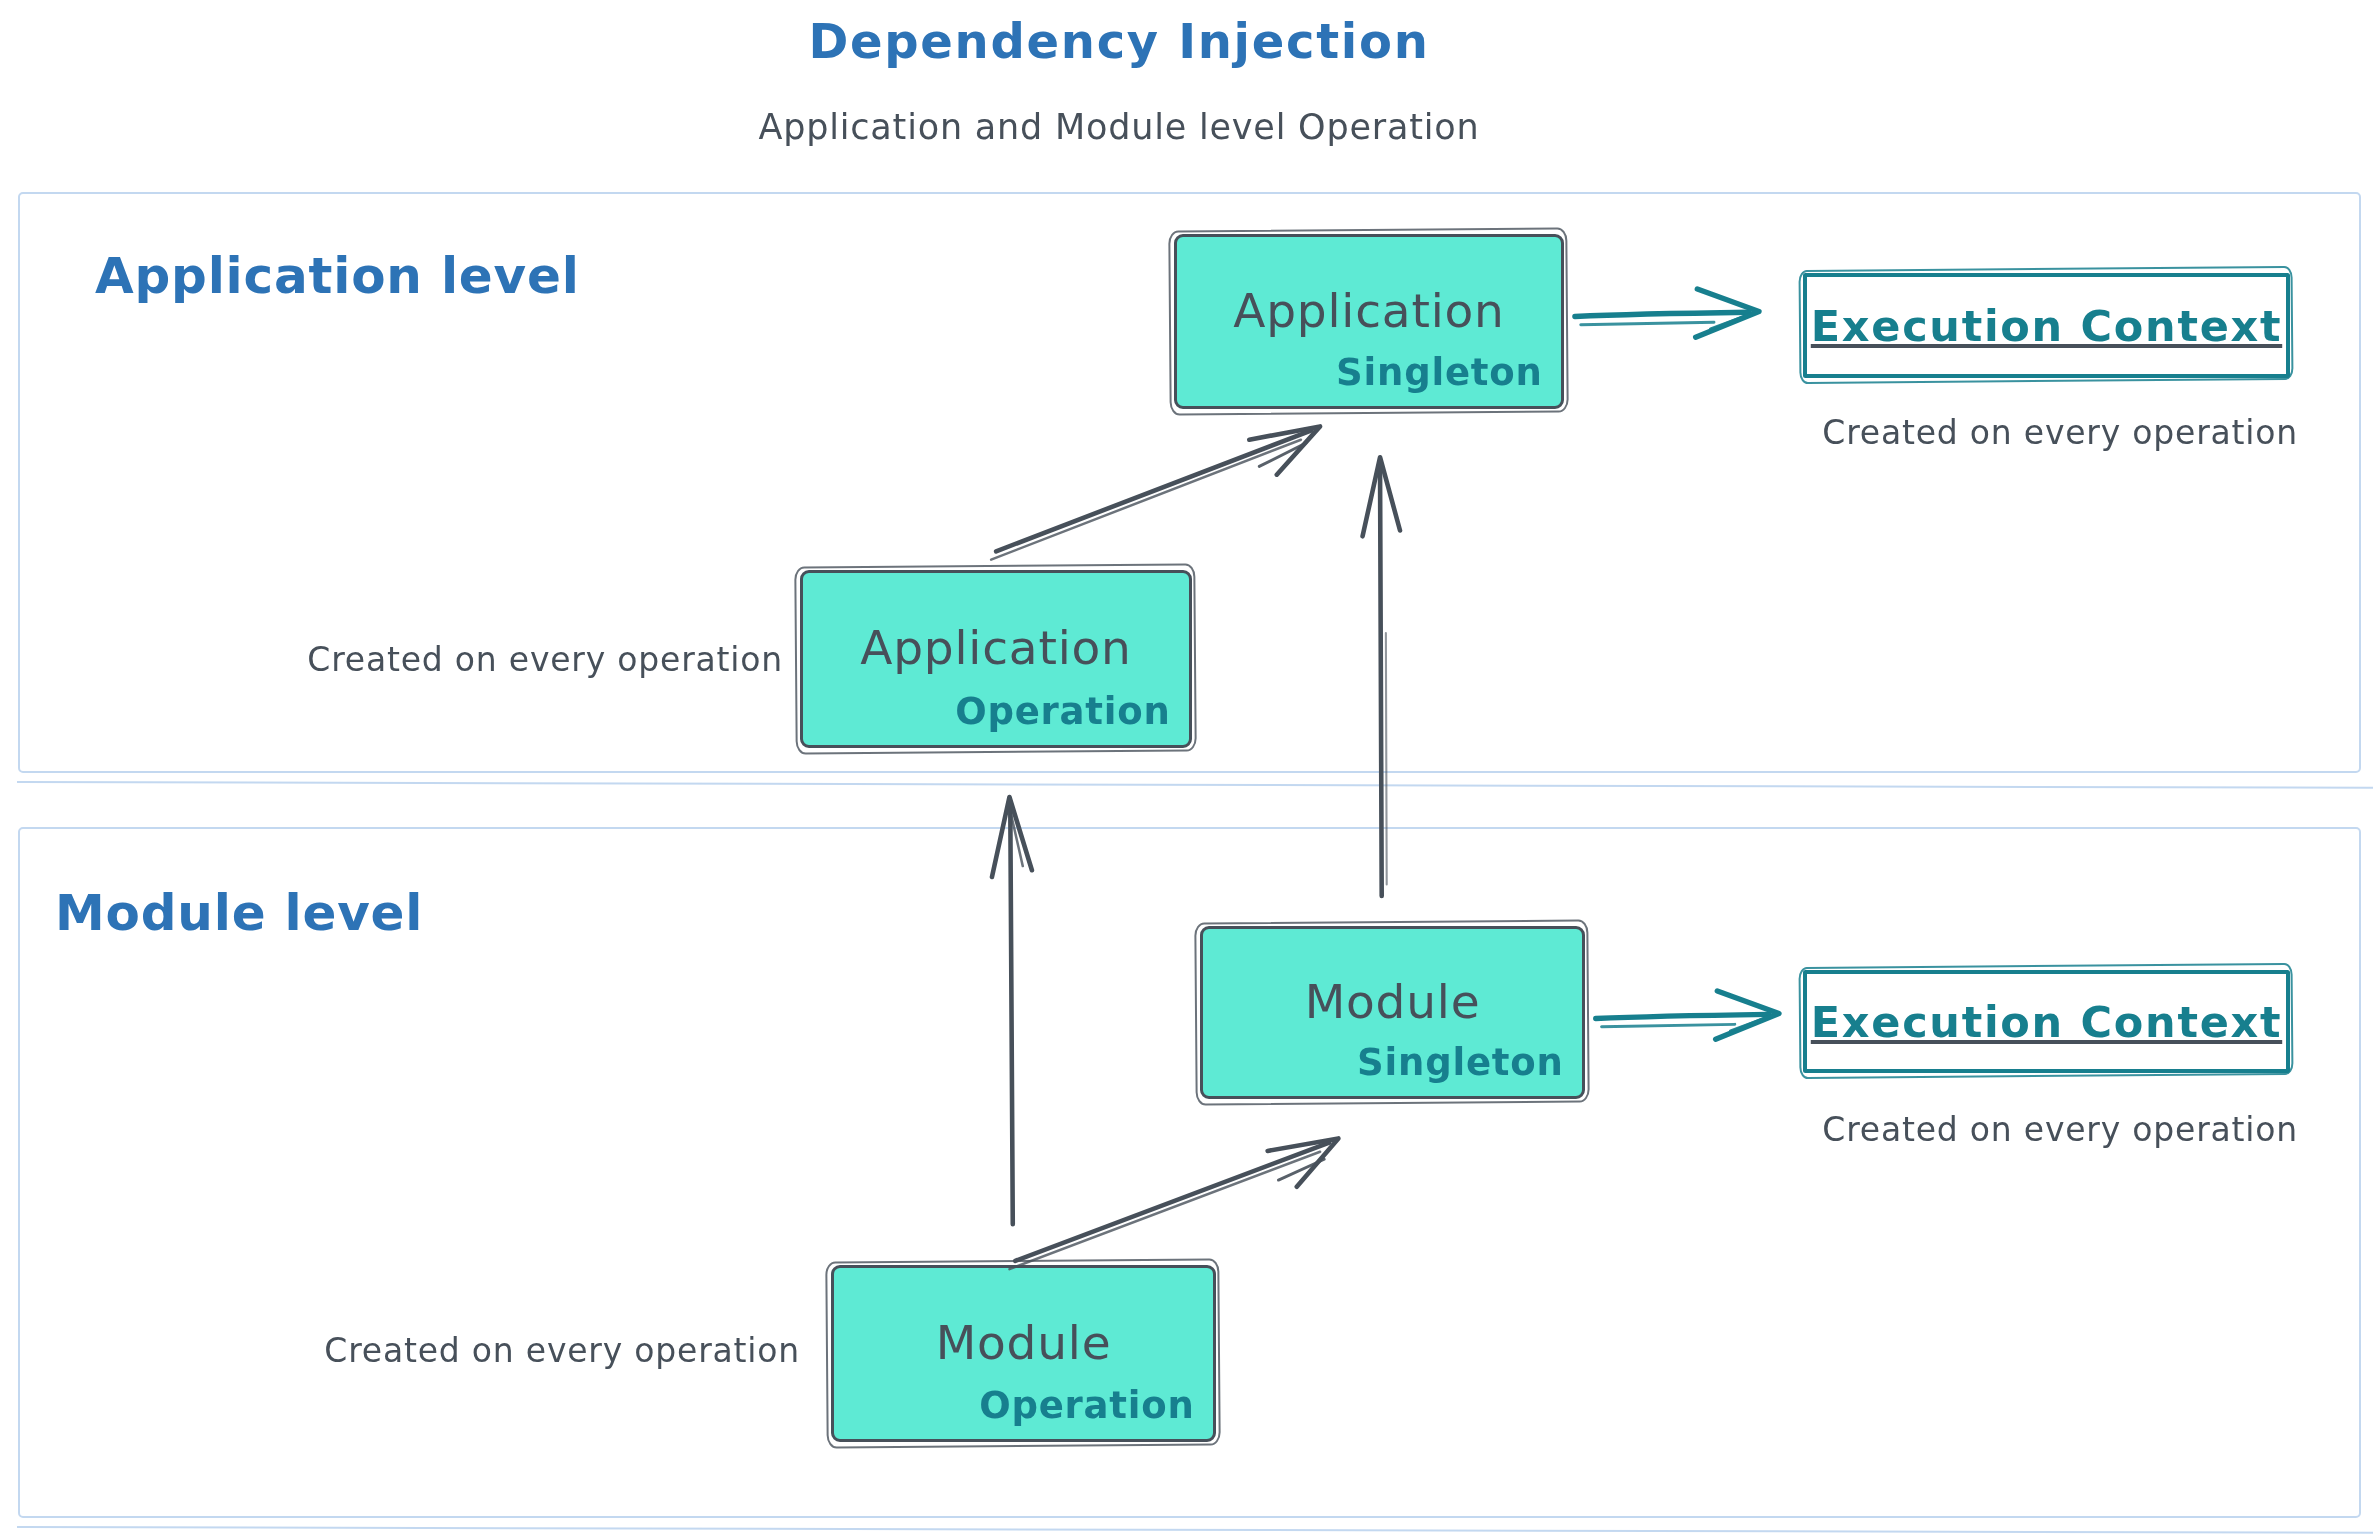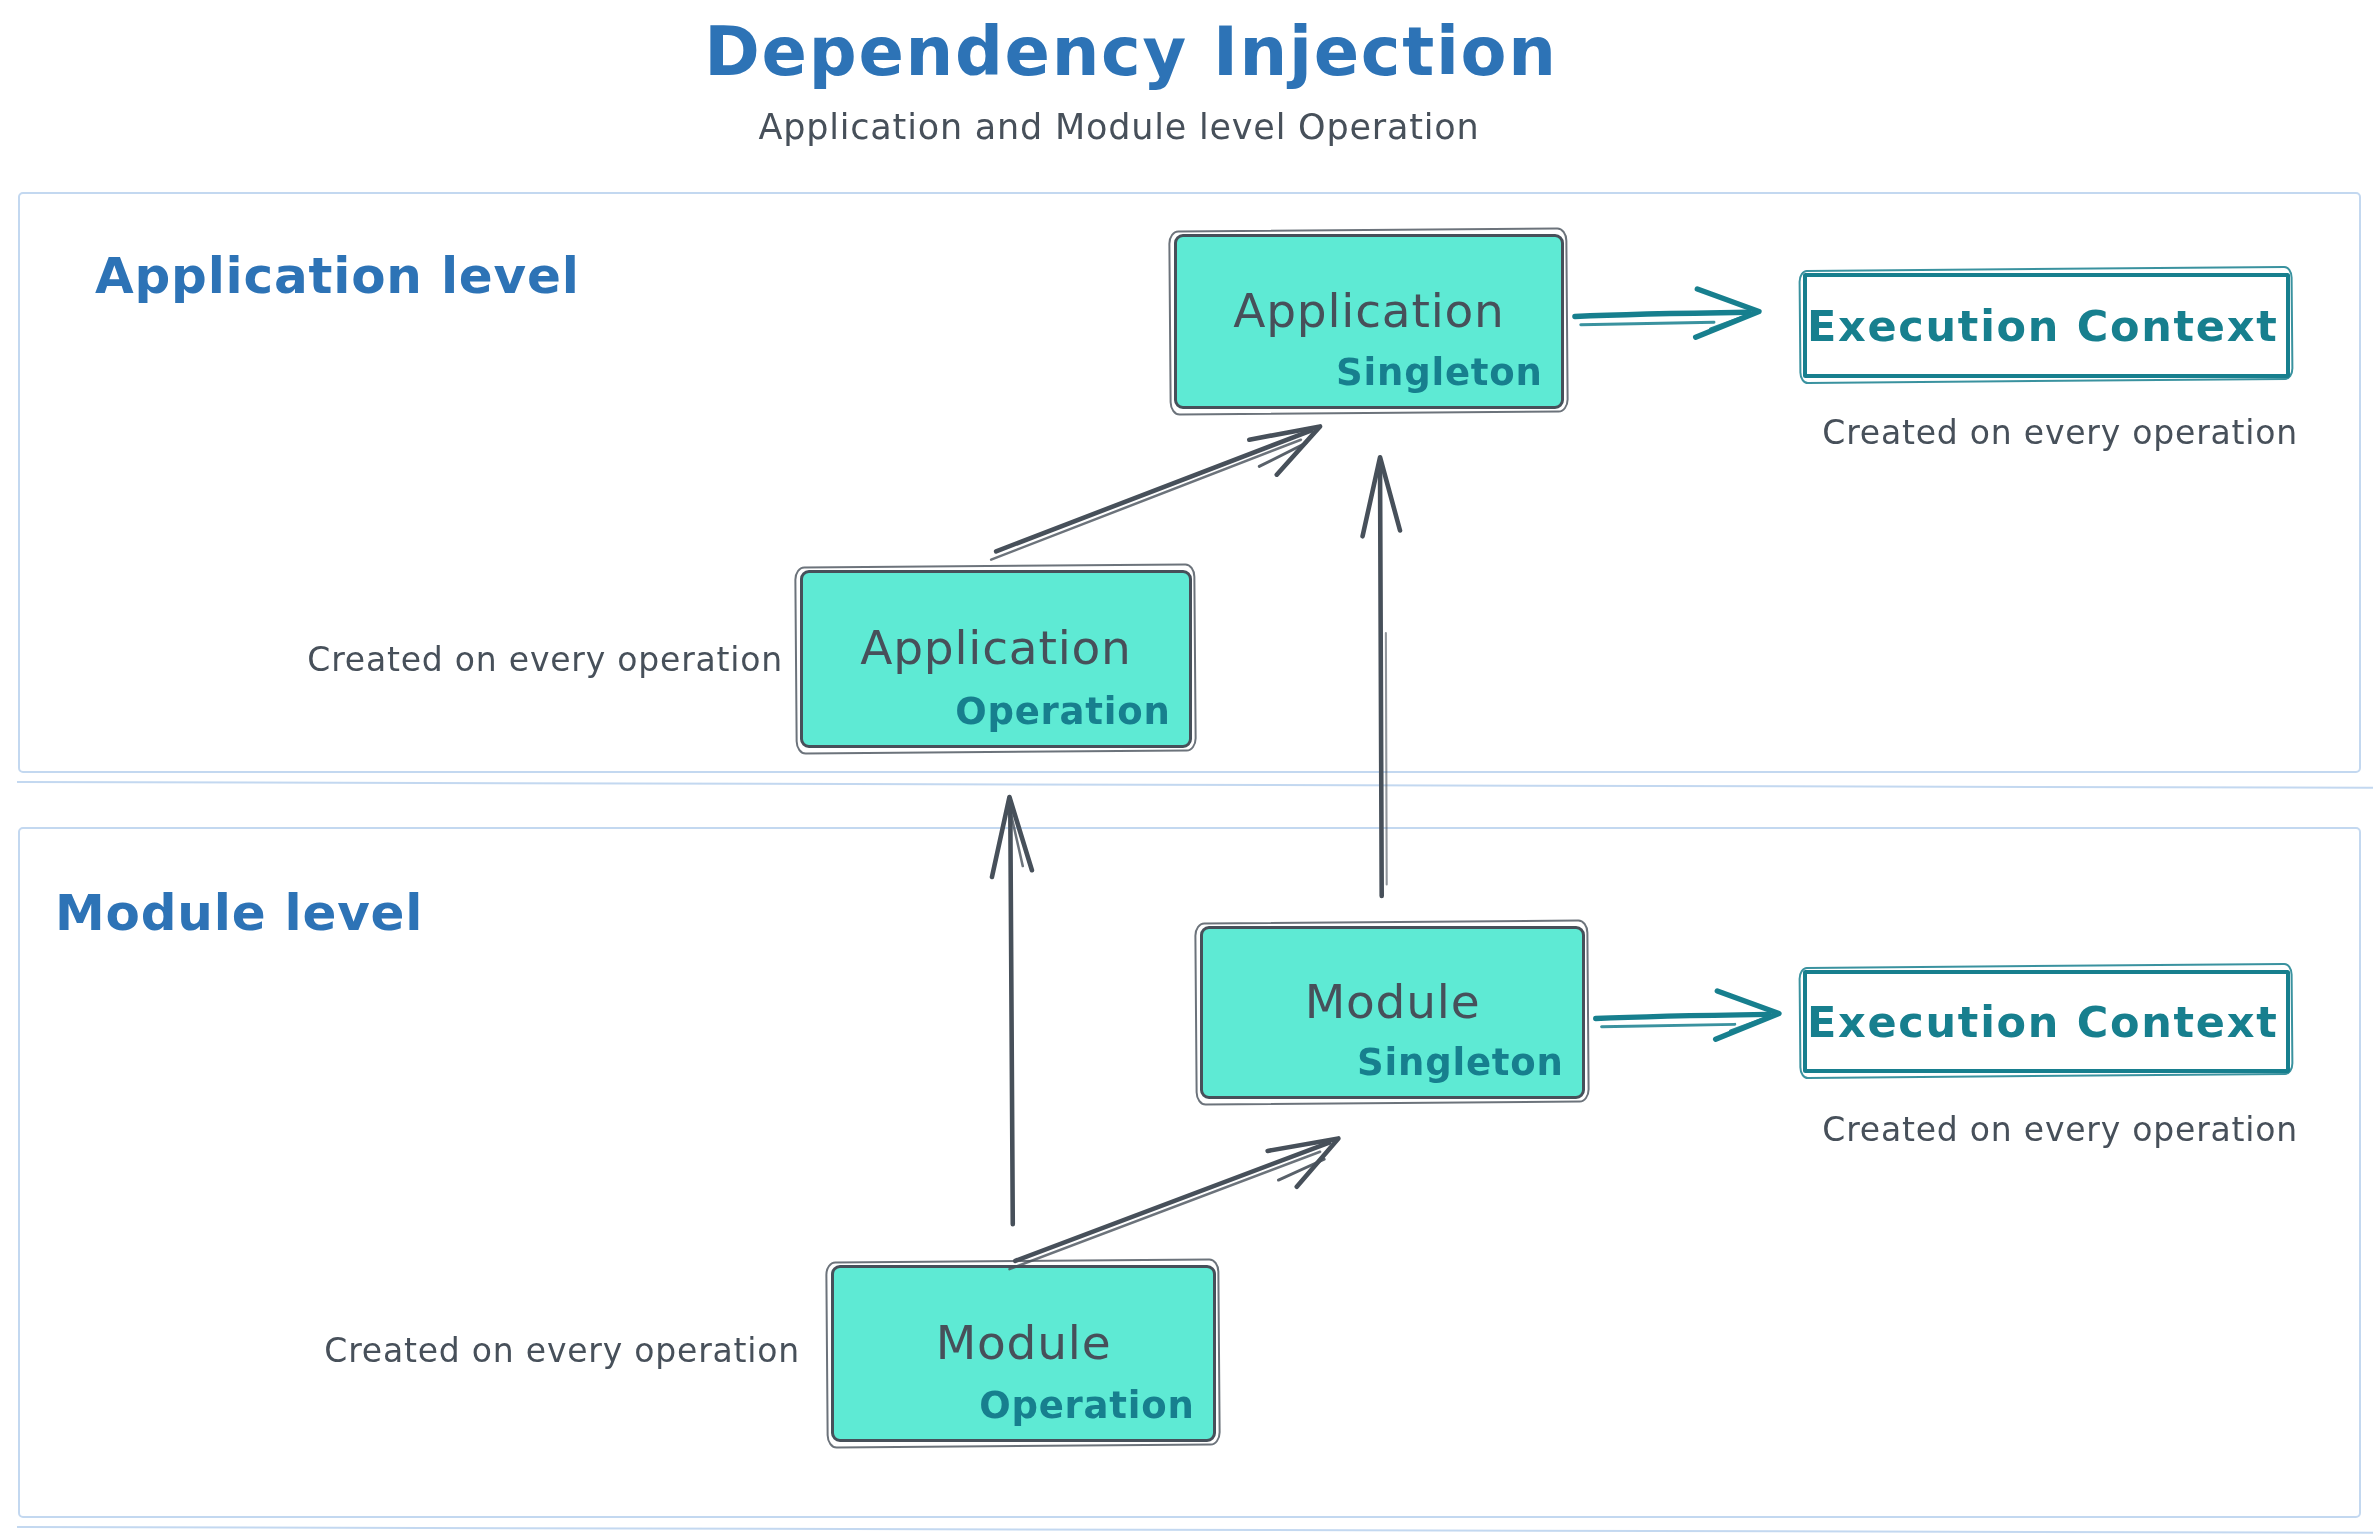--- a/index.html
+++ b/index.html
@@ -13,23 +13,22 @@
   html,body{margin:0;padding:0;}
   body{
     width:2377px;height:1534px;position:relative;overflow:hidden;
     background:var(--background);
     font-family:"DejaVu Sans","Liberation Sans",sans-serif;
     color:var(--ink);
   }
   
   .page-title{
     position:absolute;top:13.3px;left:0;width:2238px;text-align:center;
-    font-size:67px;font-weight:bold;color:var(--accent-blue);
+    font-size:48px;font-weight:bold;color:var(--accent-blue);
     letter-spacing:1.7px;
-    margin-left:12px;
   }
   .page-subtitle{
     position:absolute;top:107px;left:0;width:2238px;text-align:center;
     font-size:35px;font-weight:500;color:var(--ink);letter-spacing:0.8px;
   }
   
   .level-container{
     position:absolute;left:18.3px;width:2343px;
     border:2.1px solid var(--container-border);
     border-radius:5px;background:transparent;
@@ -59,21 +58,21 @@
     font-size:47px;font-weight:500;color:var(--ink);
     margin-top:-23px;letter-spacing:0.8px;white-space:nowrap;
   }
   .box-scope{
     position:absolute;right:18.3px;bottom:12px;
     font-size:37px;font-weight:700;color:var(--teal);
     letter-spacing:0.8px;white-space:nowrap;
   }
   .exec-box{
     position:absolute;border:4.2px solid var(--teal);border-radius:2.5px;
-    background:#fff;display:flex;align-items:center;
+    background:#fff;display:flex;align-items:center;justify-content:center;text-decoration:underline;
   }
   .exec-box::before{
     content:"";position:absolute;inset:-9.2px -6.7px -8.3px -8.3px;
     border:2.9px solid var(--teal);border-radius:8.3px/11.7px;
     transform:rotate(-0.5deg);opacity:.85;pointer-events:none;
   }
   .exec-label{
     font-size:43px;font-weight:600;color:var(--teal);
     letter-spacing:1.7px;white-space:nowrap;
   }

